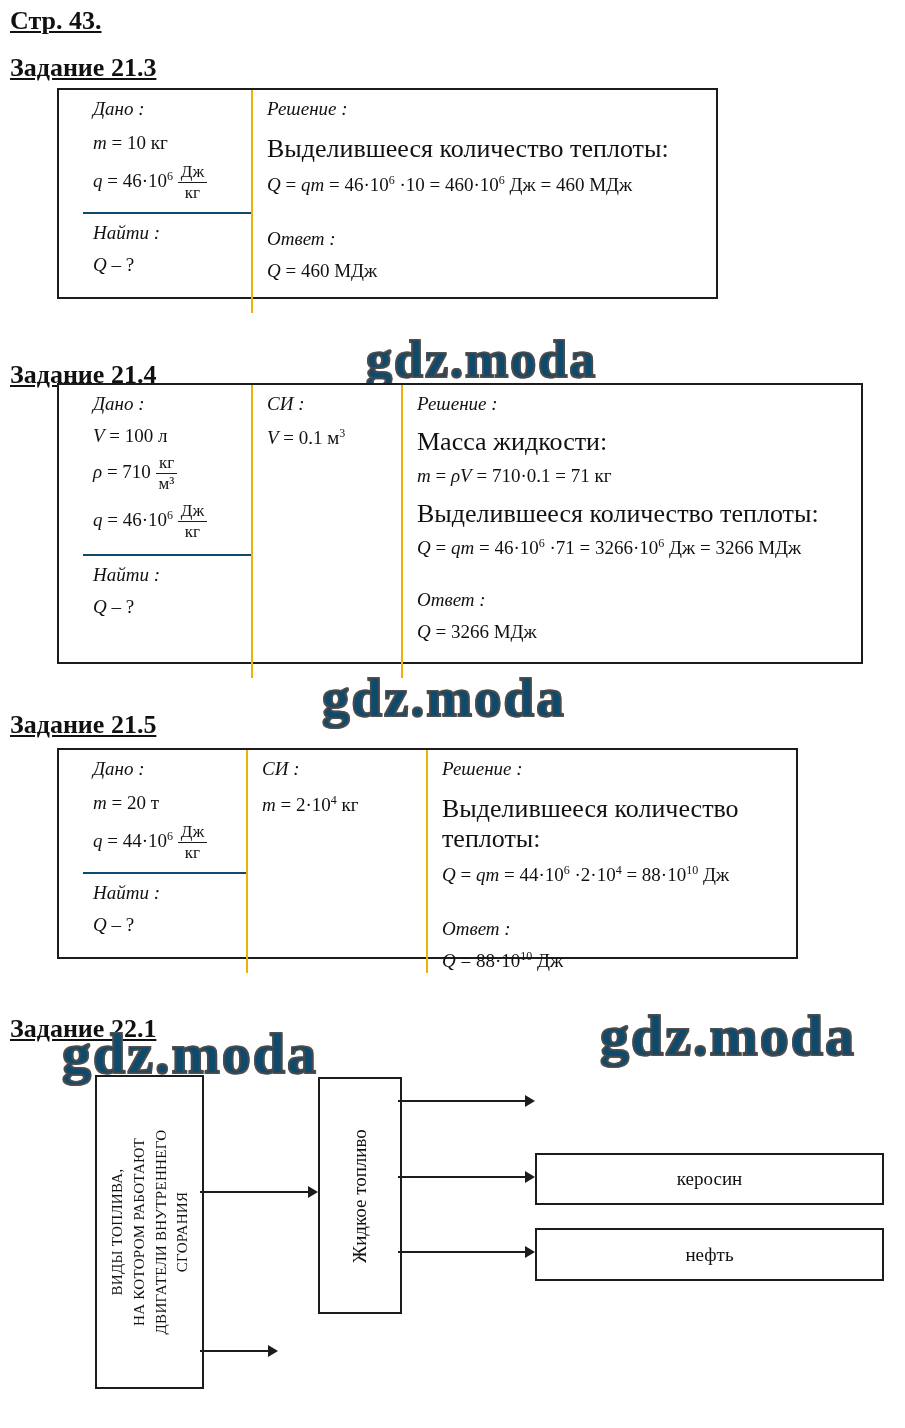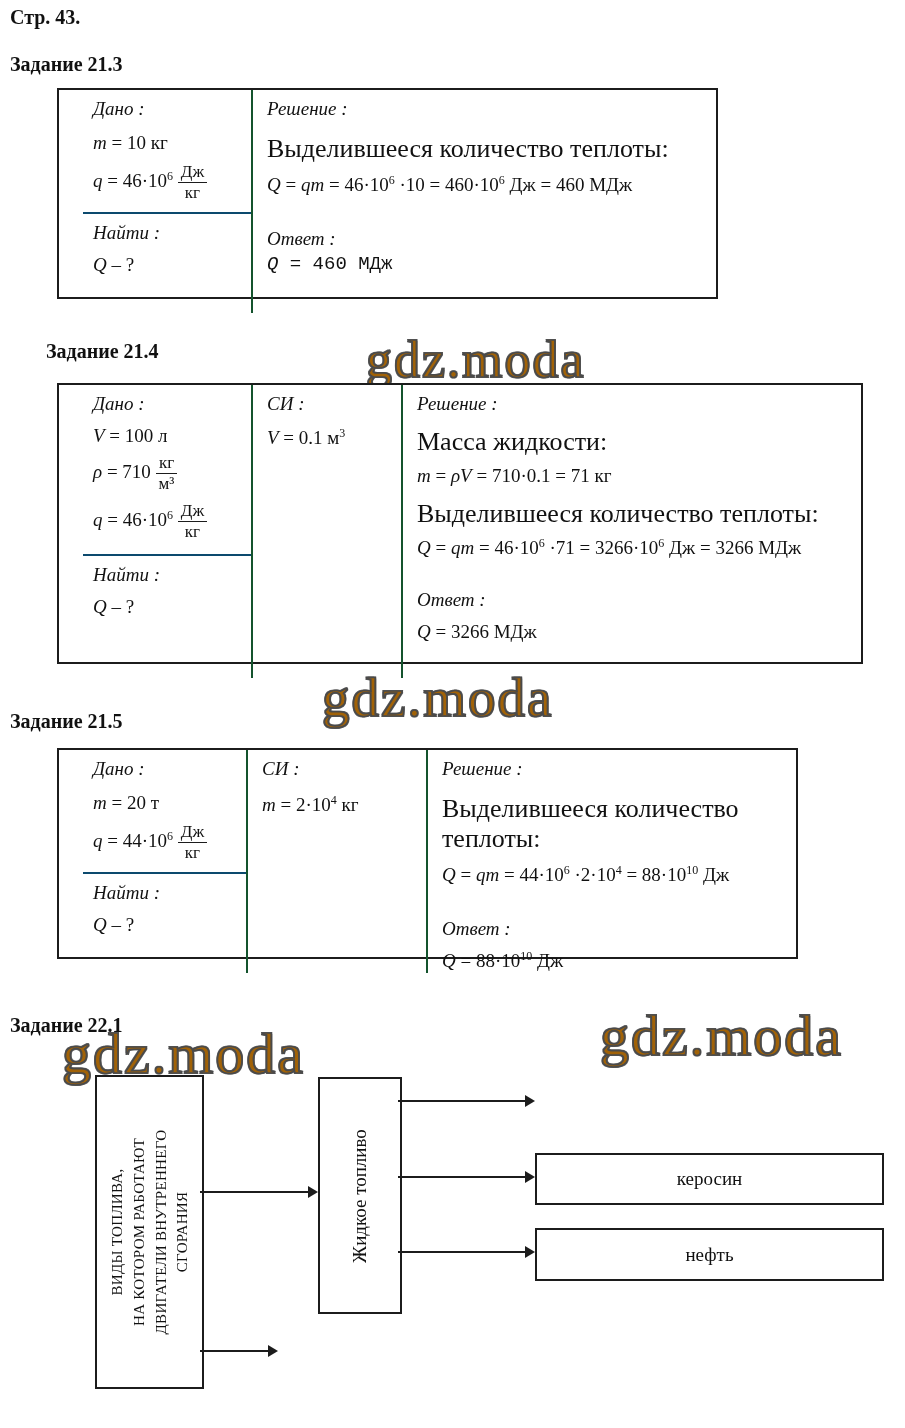--- a/index.html
+++ b/index.html
@@ -1,36 +1,36 @@
 <!DOCTYPE html>
 <html lang="ru"><head>
 <meta charset="utf-8">
 <style>
   html,body{margin:0;padding:0;background:#fff;}
   .page{position:relative;width:905px;height:1428px;background:#ffffff;
         font-family:"Liberation Serif","DejaVu Serif",serif;color:#111;overflow:hidden;}
-  .heading{position:absolute;font-size:20px;font-weight:bold;white-space:nowrap;}
+  .heading{position:absolute;font-size:26px;font-weight:bold;white-space:nowrap;text-decoration:underline;}
   
   .tbl{position:absolute;display:flex;border:2px solid #1c1c1c;background:#fff;padding-left:24px;}
   .col{height:100%;}
-  .col + .col{border-left:2px solid #14532d;}
+  .col + .col{border-left:2px solid #eab308;}
   .dano-col{display:flex;flex-direction:column;flex:none;}
   .dano-sec{flex:1;padding:8px 10px;}
   .nayti-sec{border-top:2px solid #0c4a6e;padding:8px 10px;flex:none;}
   .cell{padding:8px 14px;}
   .lbl{font-style:italic;font-size:19px;}
   .fline{font-size:19px;margin-top:12px;white-space:nowrap;}
   .txt{font-size:26px;margin-top:12px;}
   sup{font-size:12px;line-height:0;}
   .frac{display:inline-flex;flex-direction:column;align-items:center;vertical-align:middle;
         font-size:17px;line-height:1.2;text-align:center;}
   .fnum{border-bottom:1.5px solid #1c1c1c;padding:0 3px;}
   .fden{padding:0 3px;}
   
-  .wm{position:absolute;font-weight:normal;color:#a16207;letter-spacing:2px;white-space:nowrap;
+  .wm{position:absolute;font-weight:bold;color:#0c4a6e;letter-spacing:2px;white-space:nowrap;
       -webkit-text-stroke:1.7px #4a4a4a;
       text-shadow:-1px -1px 0 #666,1px -1px 0 #666,-1px 1px 0 #666,1px 1px 0 #666;}
   
   .dbox{position:absolute;border:2px solid #1c1c1c;display:flex;align-items:center;
         justify-content:center;font-size:19px;text-align:center;background:#fff;}
   .vwrap{position:absolute;left:50%;top:50%;transform:translate(-50%,-50%) rotate(-90deg);
          display:flex;flex-direction:column;align-items:center;justify-content:center;text-align:center;}
   .root-lines{font-size:15px;line-height:1.45;letter-spacing:0.3px;}
   .liquid-text{font-size:19px;}
   .gas-box{font-weight:bold;}
@@ -60,26 +60,26 @@
       <div class="nayti-sec" style="height:80px;">
         <div class="lbl">Найти :</div>
         <div class="fline" style="margin-top:10px;"><i>Q</i> – ?</div>
       </div>
     </div>
     <div class="col cell" style="flex:1;">
       <div class="lbl">Решение :</div>
       <div class="txt" style="margin-top:14px;">Выделившееся количество теплоты:</div>
       <div class="fline" style="margin-top:10px;"><i>Q</i> = <i>qm</i> = 46·10<sup>6</sup> ·10 = 460·10<sup>6</sup>  Дж = 460 МДж</div>
       <div class="lbl" style="margin-top:32px;">Ответ :</div>
-      <div class="fline" style="margin-top:3px;font-family:Liberation Mono, monospace;"><i>Q</i> = 460 МДж</div>
+      <div class="fline" style="margin-top:10px;"><i>Q</i> = 460 МДж</div>
     </div>
   </div>
 
   <div class="wm" style="left:366px;top:330px;font-size:52px;">gdz.moda</div>
-  <div class="heading" style="left:10px;top:340px;margin-left:36px;">Задание 21.4</div>
+  <div class="heading" style="left:10px;top:360px;">Задание 21.4</div>
 
   <div class="tbl" style="left:57px;top:383px;width:778px;height:277px;">
     <div class="col dano-col" style="width:168px;">
       <div class="dano-sec">
         <div class="lbl">Дано :</div>
         <div class="fline" style="margin-top:10px;"><i>V</i> = 100 л</div>
         <div class="fline" style="margin-top:6px;"><i>ρ</i> = 710 <span class="frac">
               <span class="fnum">кг</span>
               <span class="fden">м³</span>
             </span></div>

